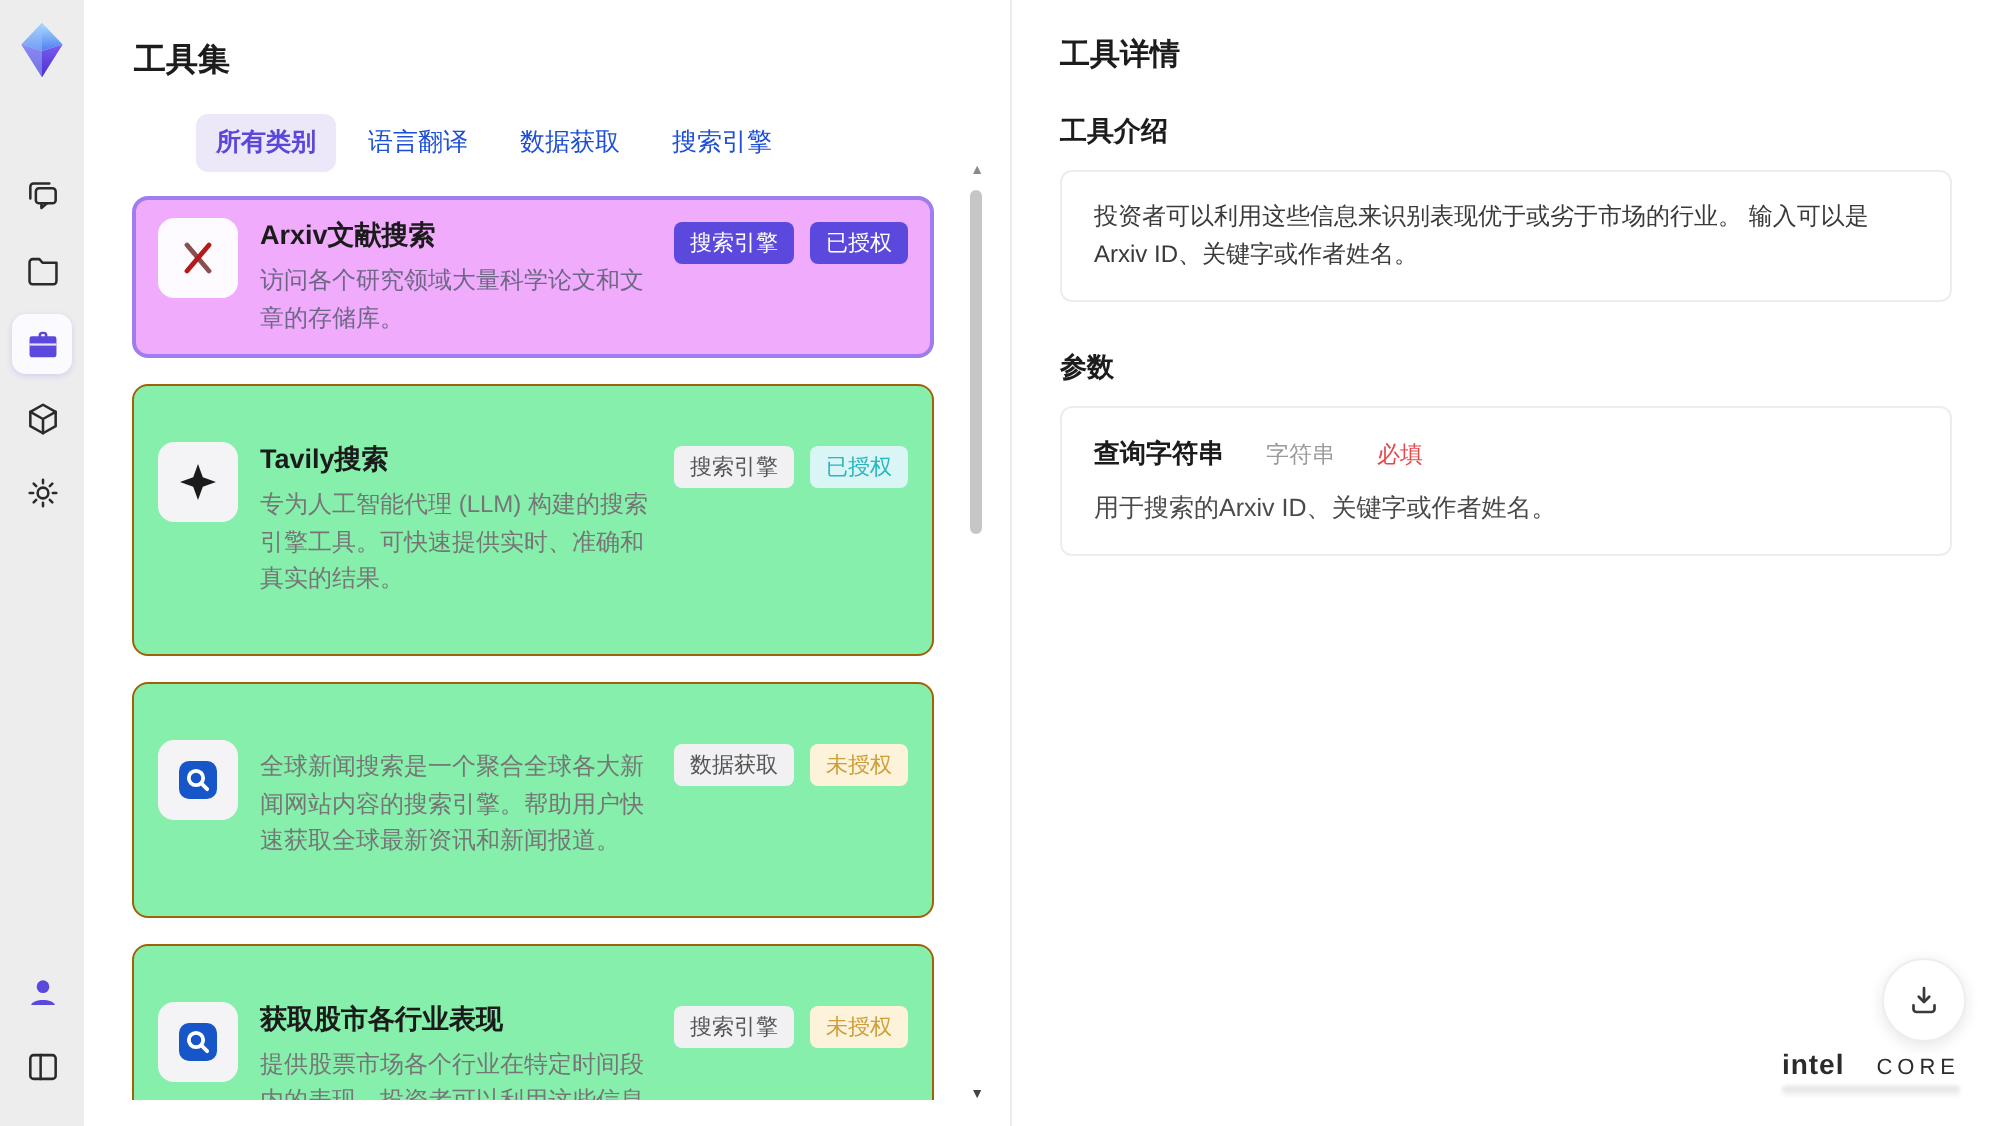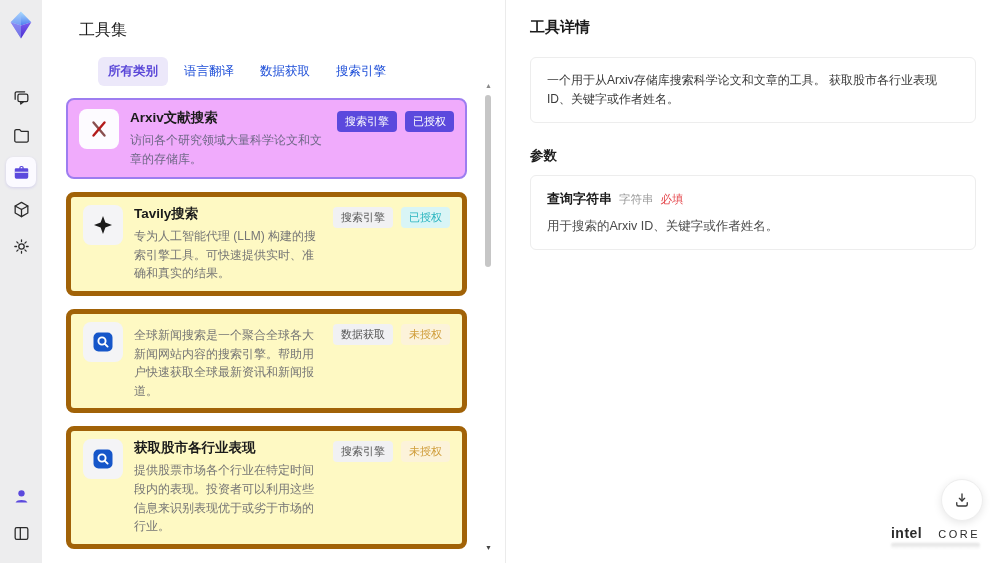--- a/index.html
+++ b/index.html
@@ -12,26 +12,26 @@
   .sidebar{width:42px;height:563px;background:#ededee;flex-shrink:0;
     display:flex;flex-direction:column;align-items:center;padding:8px 0;box-sizing:border-box;}
   .logo{width:30px;height:30px;margin:2px 0 36px;}
   .side-btn{width:30px;height:30px;border-radius:7px;display:flex;align-items:center;justify-content:center;
     margin:7px 0;cursor:pointer;}
   .side-btn.active{background:#fbfaff;box-shadow:0 1px 3px rgba(90,72,220,.18);}
   .side-btn svg{width:19px;height:19px;display:block;}
   .spacer{flex:1;}
   
   .main{width:463px;flex-shrink:0;position:relative;padding:14px 24px 0;box-sizing:border-box;}
-  .page-title{font-size:16px;font-weight:normal;margin:6px 13px 16px;}
+  .page-title{font-size:16px;font-weight:bold;margin:6px 1px 16px;}
   .tabs{display:flex;gap:6px;margin-bottom:12px;}
   .tab{font-size:12.5px;color:#1d4ed8;padding:6px 10px;border-radius:6px;cursor:pointer;white-space:nowrap;}
   .tab.active{background:#ece8fa;color:#5b48d8;font-weight:bold;margin-left:32px;}
   .list{position:relative;height:452px;overflow:hidden;display:flex;flex-direction:column;gap:13px;}
-  .card{display:flex;gap:11px;padding:8px 12px;border:5px solid #a16207;border-radius:8px;background:#fef9c3;
+  .card{display:flex;gap:11px;padding:28px 12px;border:1px solid #a16207;border-radius:8px;background:#86efac;
     flex-shrink:0;cursor:pointer;box-sizing:border-box;margin-right:14px;}
   .card.selected{background:#f0abfc;border:2px solid #9d7df0;padding:9px 11px;}
   .tile{width:40px;height:40px;border-radius:8px;background:#f4f4f6;display:flex;align-items:center;
     justify-content:center;flex-shrink:0;}
   .card.selected .tile{background:#fdfbff;}
   .tile svg{width:24px;height:24px;display:block;}
   .card-left{flex:1;min-width:0;}
   .card-title{font-size:13.5px;font-weight:bold;color:#1b1b1b;}
   .card-desc{font-size:12px;color:#767676;line-height:1.55;margin-top:4px;}
   .card.selected .card-desc{color:#6e6786;}
@@ -45,21 +45,21 @@
   .sb-track{position:absolute;right:14px;top:90px;bottom:10px;width:6px;}
   .sb-thumb{position:absolute;left:0;top:5px;width:6px;height:172px;background:#c6c6c6;border-radius:3px;}
   .sb-arrow{position:absolute;right:13px;font-size:7px;color:#8a8a8a;line-height:1;cursor:pointer;}
   .sb-up{top:82px;}
   .sb-down{bottom:12px;color:#444;}
   
   .details{flex:1;border-left:1px solid #ebebeb;padding:18px 24px;box-sizing:border-box;position:relative;background:#fff;}
   .details-title{font-size:15px;font-weight:bold;margin:0 0 20px;}
   .section-label{font-size:13.5px;font-weight:bold;margin:16px 0 10px;}
   .box{border:1px solid #ededed;border-radius:6px;padding:13px 16px;font-size:12px;color:#3a3a3a;line-height:1.6;}
-  .param-head{display:flex;align-items:baseline;gap:7px;margin-bottom:6px;}
+  .param-head{display:flex;align-items:baseline;gap:21px;margin-bottom:6px;}
   .param-name{font-size:13px;font-weight:bold;color:#1b1b1b;}
   .param-type{font-size:11.5px;color:#9a9a9a;}
   .param-required{font-size:11.5px;color:#e5484d;}
   .param-desc{font-size:12.5px;color:#4a4a4a;}
   
   .fab{position:absolute;right:17px;bottom:42px;width:40px;height:40px;border-radius:50%;background:#fff;
     border:1px solid #eee;box-shadow:0 2px 8px rgba(0,0,0,.10);display:flex;align-items:center;justify-content:center;cursor:pointer;}
   .fab svg{width:18px;height:18px;}
   .brand{position:absolute;right:20px;bottom:14px;text-align:center;line-height:1;user-select:none;}
   .brand .intel{font-size:14px;font-weight:bold;color:#2b2b2b;letter-spacing:.5px;}
@@ -265,22 +265,23 @@
   <div class="sb-arrow sb-up">▲</div>
   <div class="sb-track">
     <div class="sb-thumb"></div>
   </div>
   <div class="sb-arrow sb-down">▼</div>
 </section>
 
 <section class="details">
   <h2 class="details-title">工具详情</h2>
 
+  <div class="section-label" style="margin-top:0">工具介绍</div>
   <div class="box">
-    <span>一个用于从Arxiv存储库搜索科学论文和文章的工具。 获取股市各行业表现 ID、关键字或作者姓名。</span>
+    <span>投资者可以利用这些信息来识别表现优于或劣于市场的行业。 输入可以是Arxiv ID、关键字或作者姓名。</span>
   </div>
 
   <div class="section-label" style="margin-top:24px">参数</div>
   <div class="box" id="params-box">
       <div>
         <div class="param-head">
           <span class="param-name">查询字符串</span>
           <span class="param-type">字符串</span>
           <span class="param-required">必填</span>
         </div>

